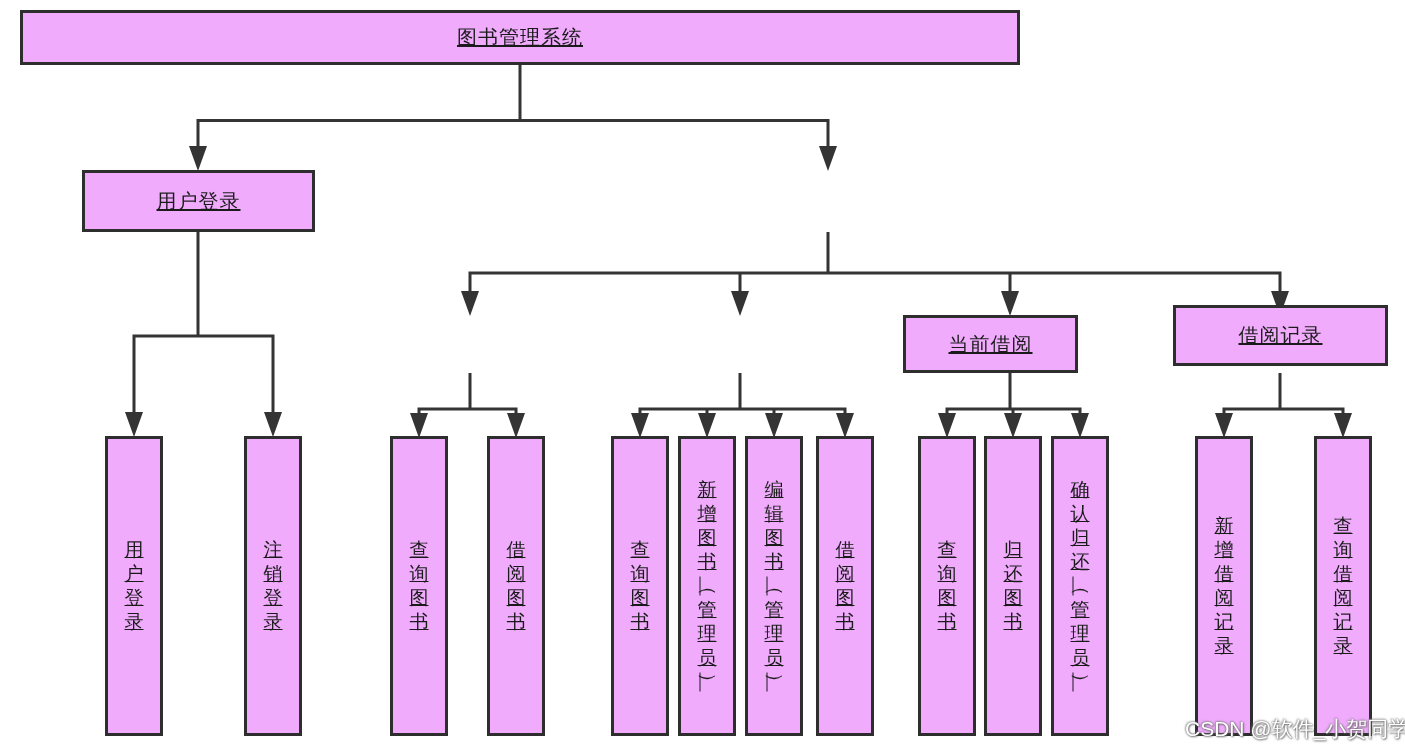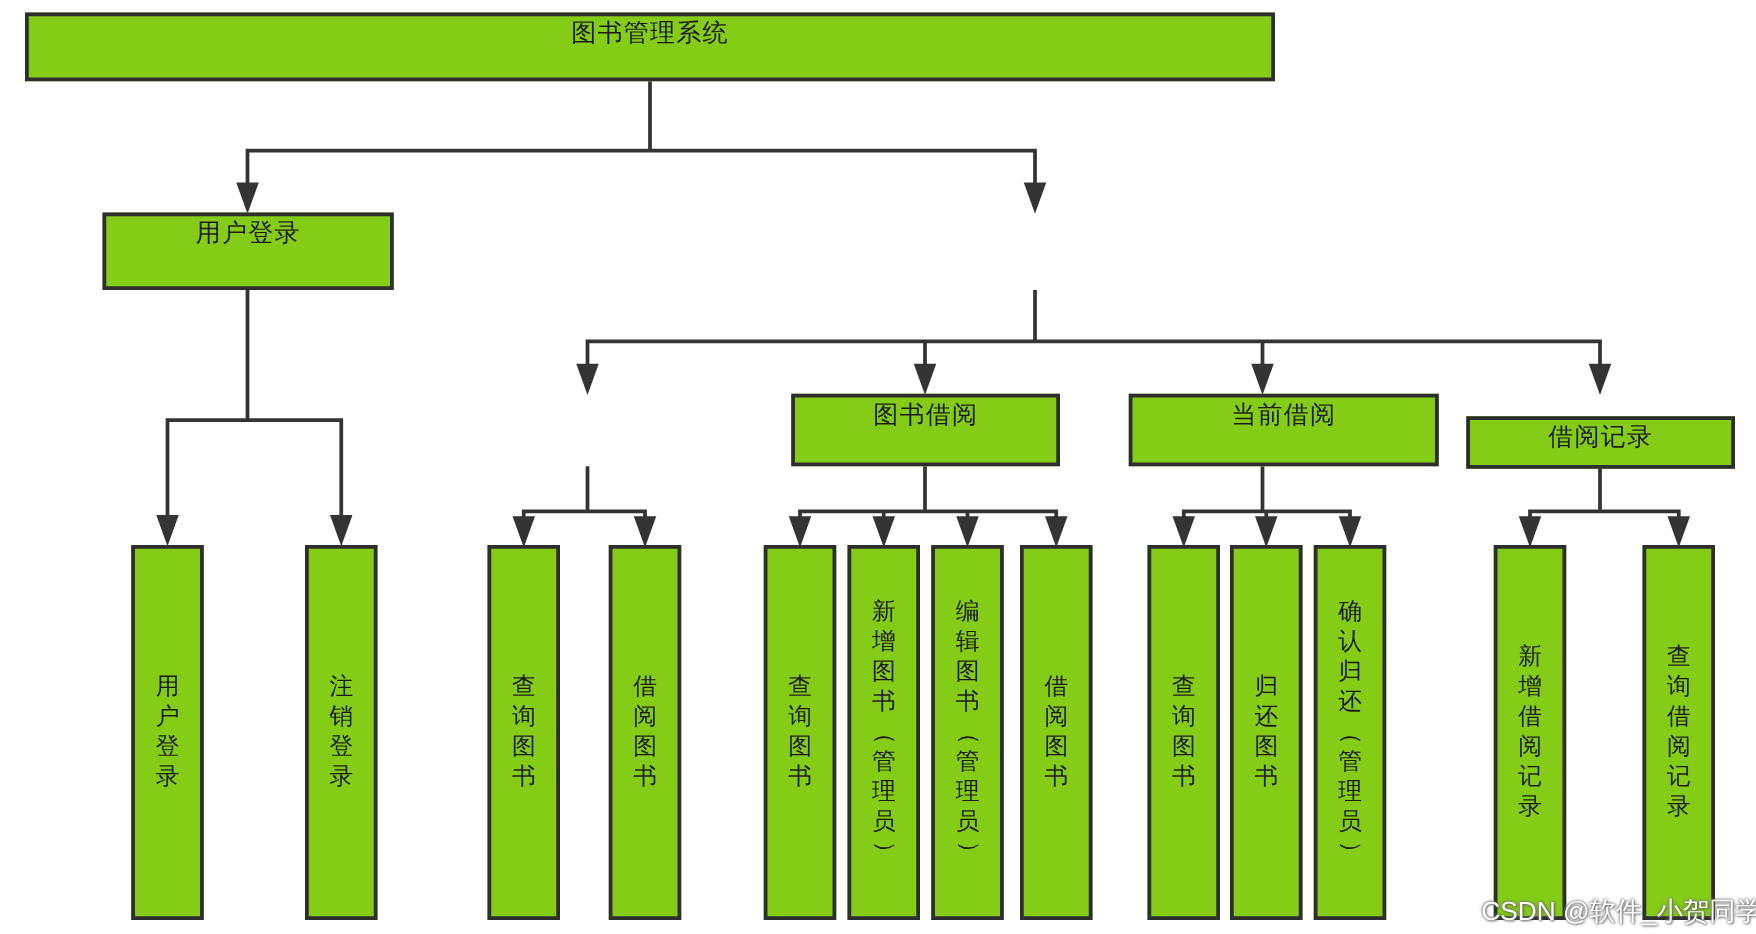--- a/index.html
+++ b/index.html
@@ -13,27 +13,28 @@
   }
   #wires {
     position: absolute;
     left: 0; top: 0;
     width: 1405px; height: 747px;
     z-index: 0;
   }
   .node {
     position: absolute;
     box-sizing: border-box;
-    background: #84cc16;
+    background: #f0abfc;
     border: 3px solid #2e2e2e;
     display: flex;
-    align-items: flex-start;
+    align-items: center;
     justify-content: center;
     color: #1b1b1b;
     z-index: 1;
+    text-decoration: underline;
   }
   .hlabel {
     font-size: 20px;
     letter-spacing: 1px;
     white-space: nowrap;
   }
   .leaf { width: 58px; height: 300px; top: 436px; }
   .vtext {
     display: flex;
     flex-direction: column;
@@ -122,27 +123,24 @@
   </svg>
 
   <div class="node" style="left:20px; top:10px; width:1000px; height:55px;">
     <span class="hlabel">图书管理系统</span>
   </div>
 
   <div class="node" style="left:82px; top:170px; width:233px; height:62px;">
     <span class="hlabel">用户登录</span>
   </div>
 
-  <div class="node" style="left:633px; top:315px; width:215px; height:58px;">
-    <span class="hlabel">图书借阅</span>
-  </div>
-  <div class="node" style="left:903px; top:315px; width:248px; height:58px;">
+  <div class="node" style="left:903px; top:315px; width:175px; height:58px;">
     <span class="hlabel">当前借阅</span>
   </div>
-  <div class="node" style="left:1173px; top:333px; width:215px; height:42px;">
+  <div class="node" style="left:1173px; top:305px; width:215px; height:61px;">
     <span class="hlabel">借阅记录</span>
   </div>
 
   <div class="node leaf" style="left:105px;">
     <span class="vtext">
         <span>用</span>
         <span>户</span>
         <span>登</span>
         <span>录</span>
       </span>

